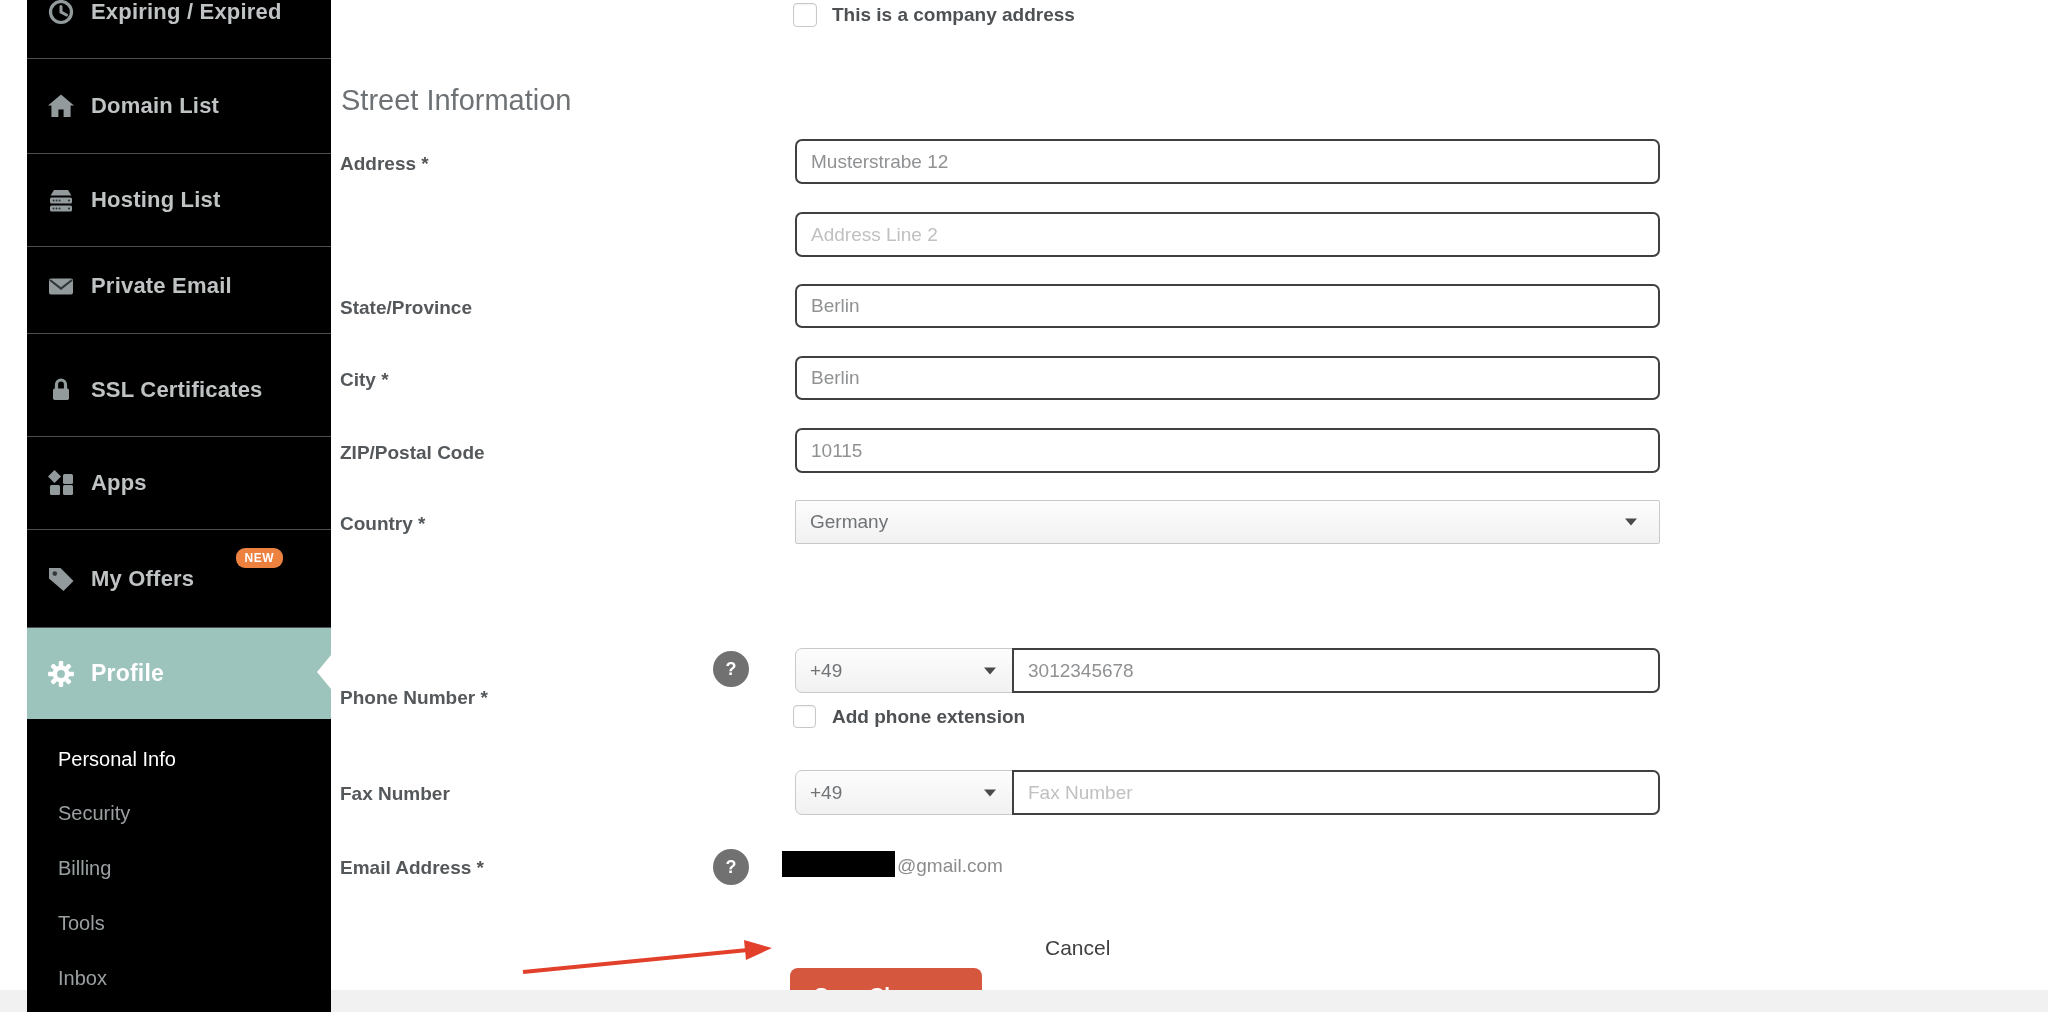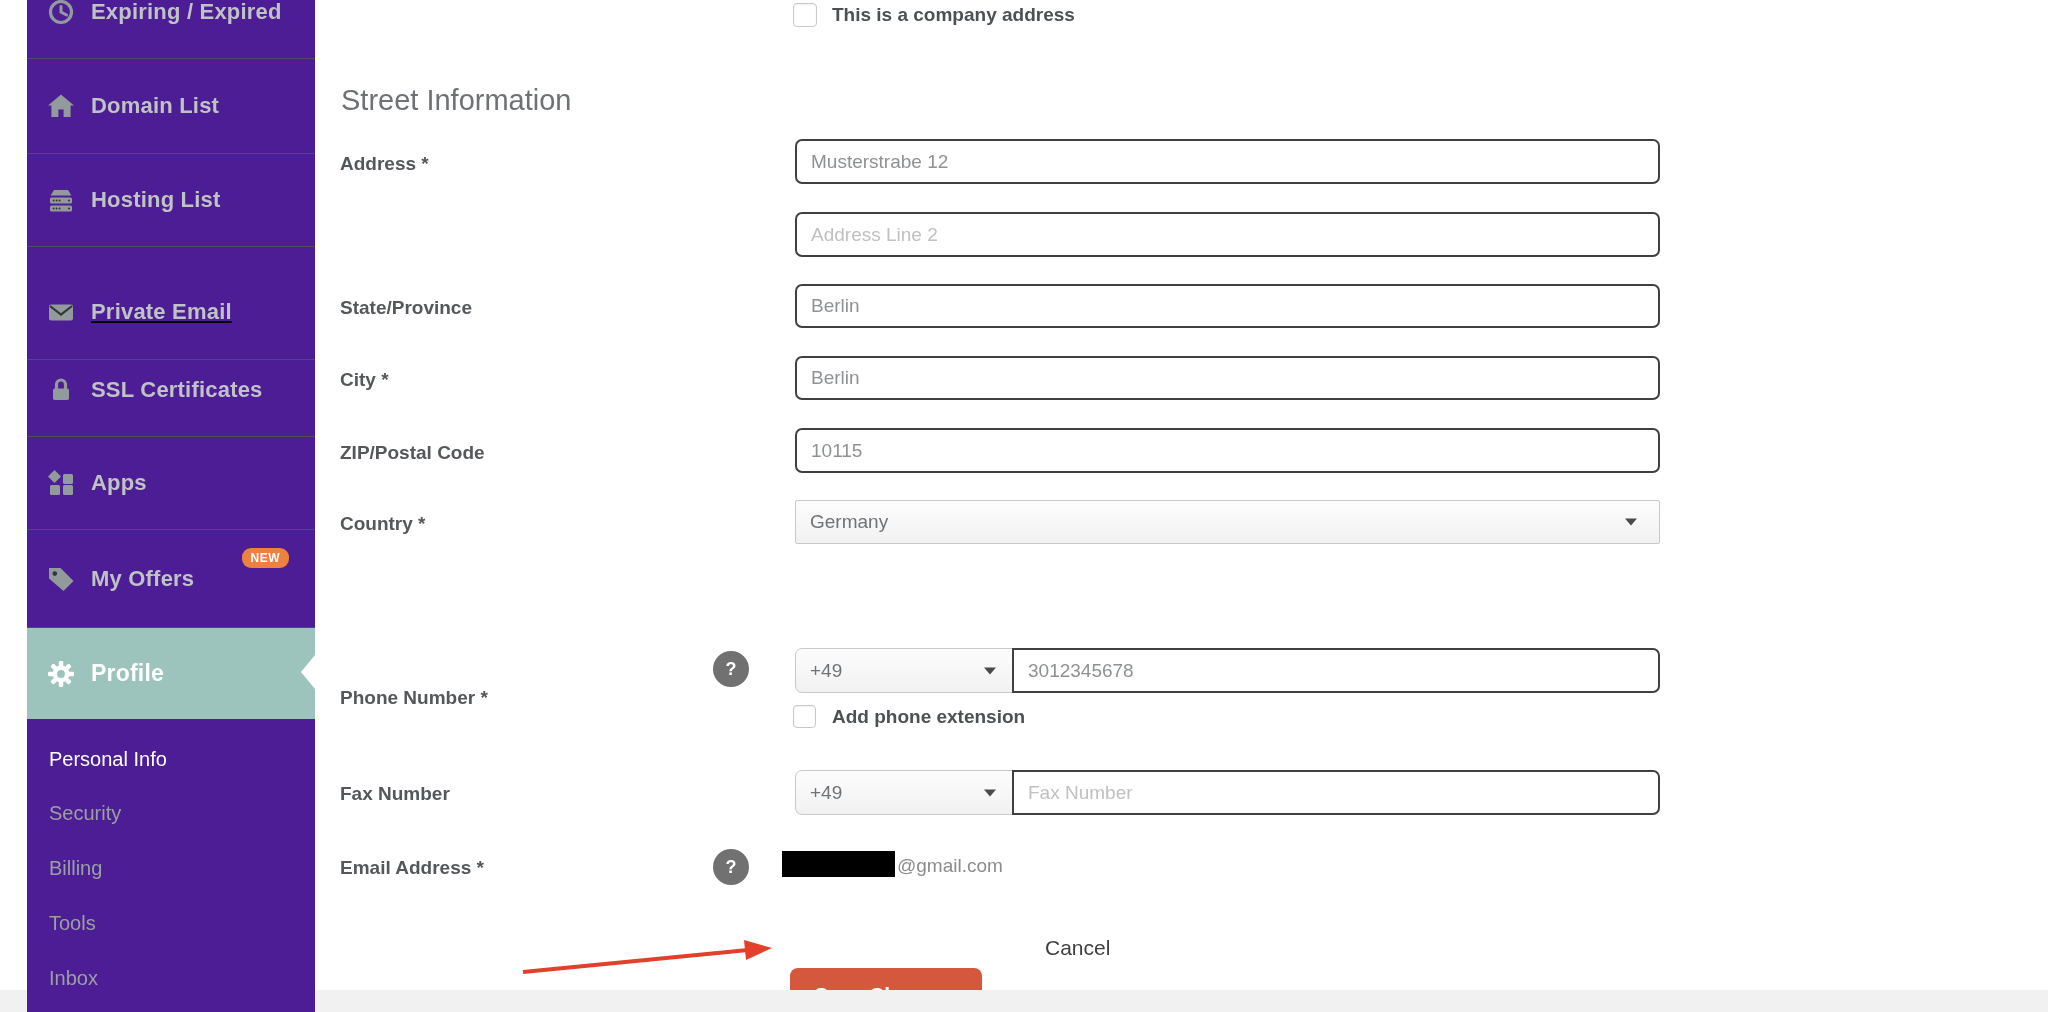--- a/index.html
+++ b/index.html
@@ -3,32 +3,32 @@
 <meta charset="utf-8">
 <style>
   html,body{margin:0;padding:0;background:#ffffff;}
   #page{position:relative;width:2048px;height:1012px;background:#ffffff;overflow:hidden;
         font-family:"Liberation Sans","DejaVu Sans",sans-serif;}
 
   
   .bottom-band{position:absolute;left:0;top:990px;width:2048px;height:22px;background:#f1f1f2;z-index:1;}
 
   
-  .sidebar{position:absolute;left:27px;top:0;width:288px;height:1012px;background:#4c1d95;overflow:hidden;z-index:2;}
+  .sidebar{position:absolute;left:27px;top:0;width:288px;height:1012px;background:#000000;overflow:hidden;z-index:2;padding-left:16px;}
   .srow{position:absolute;left:0;width:100%;display:flex;align-items:center;padding-left:18px;box-sizing:border-box;
         border-bottom:1px solid #4b5053;cursor:pointer;}
   .sicon{width:32px;height:32px;display:flex;align-items:center;justify-content:center;flex:0 0 32px;}
   .slabel{margin-left:14px;font-size:22px;font-weight:600;color:#bfc3c4;letter-spacing:.2px;white-space:nowrap;}
   .srow.active{background:#9dc3bd;border-bottom:none;}
   .srow.active .slabel{color:#ffffff;font-size:23px;font-weight:700;}
-  .badge{position:absolute;right:26px;top:18px;background:#ec8140;color:#fff;font-size:12px;font-weight:700;
+  .badge{position:absolute;right:48px;top:18px;background:#ec8140;color:#fff;font-size:12px;font-weight:700;
          padding:3px 9px;border-radius:9px;letter-spacing:.5px;}
   .notch{position:absolute;right:0;top:27px;width:0;height:0;
          border-top:17px solid transparent;border-bottom:17px solid transparent;border-right:14px solid #ffffff;}
-  .subitem{position:absolute;left:0;width:100%;height:54px;display:flex;align-items:center;
+  .subitem{position:absolute;left:9px;width:100%;height:54px;display:flex;align-items:center;
            padding-left:22px;box-sizing:border-box;font-size:20px;color:#9aa0a2;cursor:pointer;}
   .subitem.current{color:#ffffff;}
 
   
   .heading{position:absolute;left:341px;font-size:29px;font-weight:400;color:#6e7275;white-space:nowrap;}
   .flabel{position:absolute;left:340px;height:26px;line-height:26px;font-size:19px;font-weight:700;color:#54585b;white-space:nowrap;}
   .tinput{position:absolute;box-sizing:border-box;height:45px;border:2px solid #404040;border-radius:7px;
           background:#fff;padding:0 14px;font-size:19px;color:#8f9193;outline:none;
           font-family:"Liberation Sans","DejaVu Sans",sans-serif;}
   .tinput::placeholder{color:#c0c0c0;opacity:1;}
@@ -92,21 +92,21 @@
             <circle cx="7.6" cy="23.5" r="1"></circle>
               <circle cx="10.6" cy="23.5" r="1"></circle>
               <circle cx="13.6" cy="23.5" r="1"></circle>
               <circle cx="23" cy="23.5" r="1.1"></circle>
           </g>
         </svg>
       </span>
       <span class="slabel">Hosting List</span>
     </div>
 
-    <div class="srow" style="top:264px;height:96px;text-decoration:underline;">
+    <div class="srow" style="top:238px;height:96px;text-decoration:underline;">
       <span class="sicon">
         <svg width="30" height="30" viewBox="0 0 30 30">
           <rect x="3" y="7.5" width="24" height="16" rx="2" fill="#939a9c"></rect>
           <path d="M4 9 L15 17.5 L26 9" fill="none" stroke="#32373a" stroke-width="2.2"></path>
         </svg>
       </span>
       <span class="slabel">Private Email</span>
     </div>
 
     <div class="srow" style="top:343px;height:94px;">

